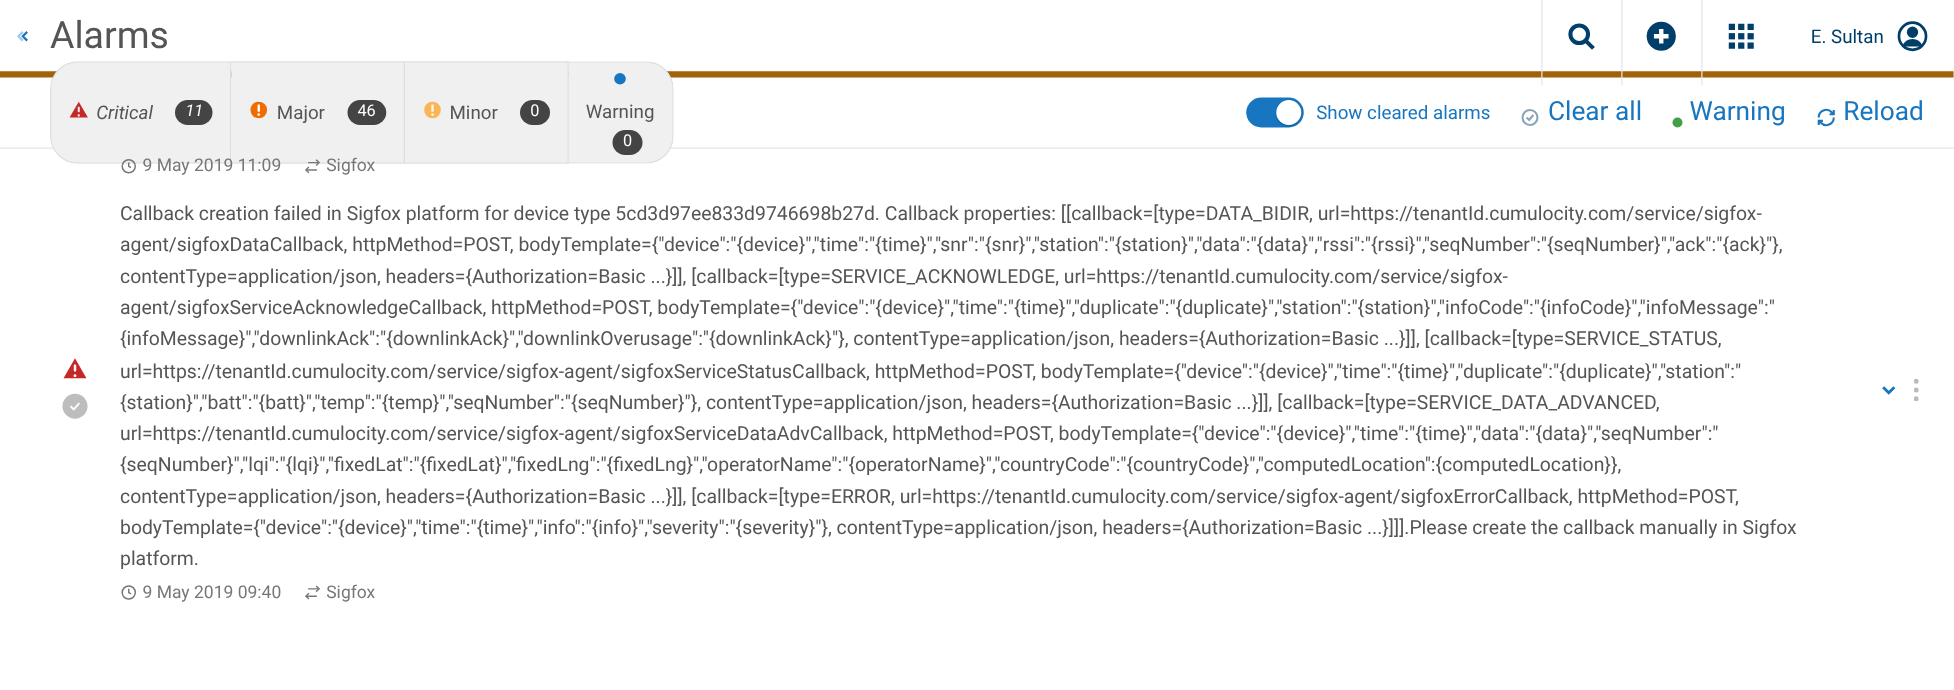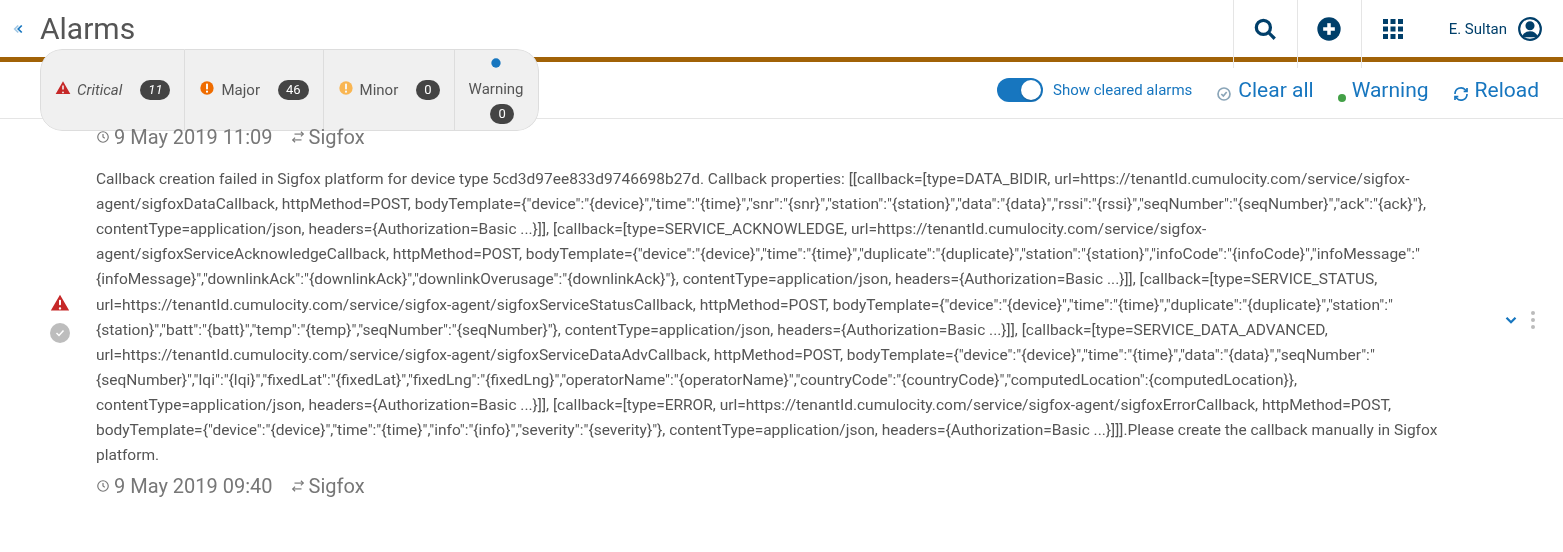--- a/index.html
+++ b/index.html
@@ -32,21 +32,21 @@
   
   .switch { position: relative; width: 46px; height: 24px; background: #1776BF; border-radius: 12px; cursor: pointer; margin-right: 10px; }
   .switch::after { content: ""; position: absolute; width: 20px; height: 20px; background: #fff; border-radius: 50%; top: 2px; right: 2px; box-shadow: 0 1px 2px rgba(0,0,0,.2); }
   .switch-label { color: #1776BF; font-size: 15px; cursor: pointer; }
 
   .tool-link { display: inline-flex; align-items: flex-end; gap: 6px; color: #1776BF; font-size: 21px; cursor: pointer; margin-left: 24px; }
   .status-dot { width: 8px; height: 8px; border-radius: 50%; background: #43a047; display: inline-block; }
 
   
   .list { padding: 0; }
-  .meta-row { display: flex; align-items: center; gap: 18px; font-size: 20px; color: #777; padding: 6px 0 6px 96px; }
+  .meta-row { display: flex; align-items: center; gap: 18px; font-size: 14px; color: #777; padding: 6px 0 6px 96px; }
   .meta-item { display: inline-flex; align-items: center; gap: 4px; }
   .alarm { display: flex; padding: 12px 24px 0 40px; align-items: center; }
   .alarm-icons { display: flex; flex-direction: column; align-items: center; gap: 6px; width: 40px; flex: 0 0 40px; }
   .check-disc { width: 20px; height: 20px; border-radius: 50%; background: #bdbdbd; display: flex; align-items: center; justify-content: center; color: #fff; font-size: 12px; }
   .alarm-text { flex: 1 1 auto; font-size: 15.5px; color: #555; line-height: 1.62; margin-left: 16px; overflow-wrap: anywhere; padding-right: 16px; }
   .expand { width: 32px; flex: 0 0 32px; display: flex; justify-content: center; color: #1776BF; cursor: pointer; padding-top: 4px; }
   .more { width: 12px; flex: 0 0 12px; color: #bbb; padding-top: 4px; cursor: pointer; display: flex; justify-content: center; }
 
   .svg-icon { display: inline-block; }
 </style>

